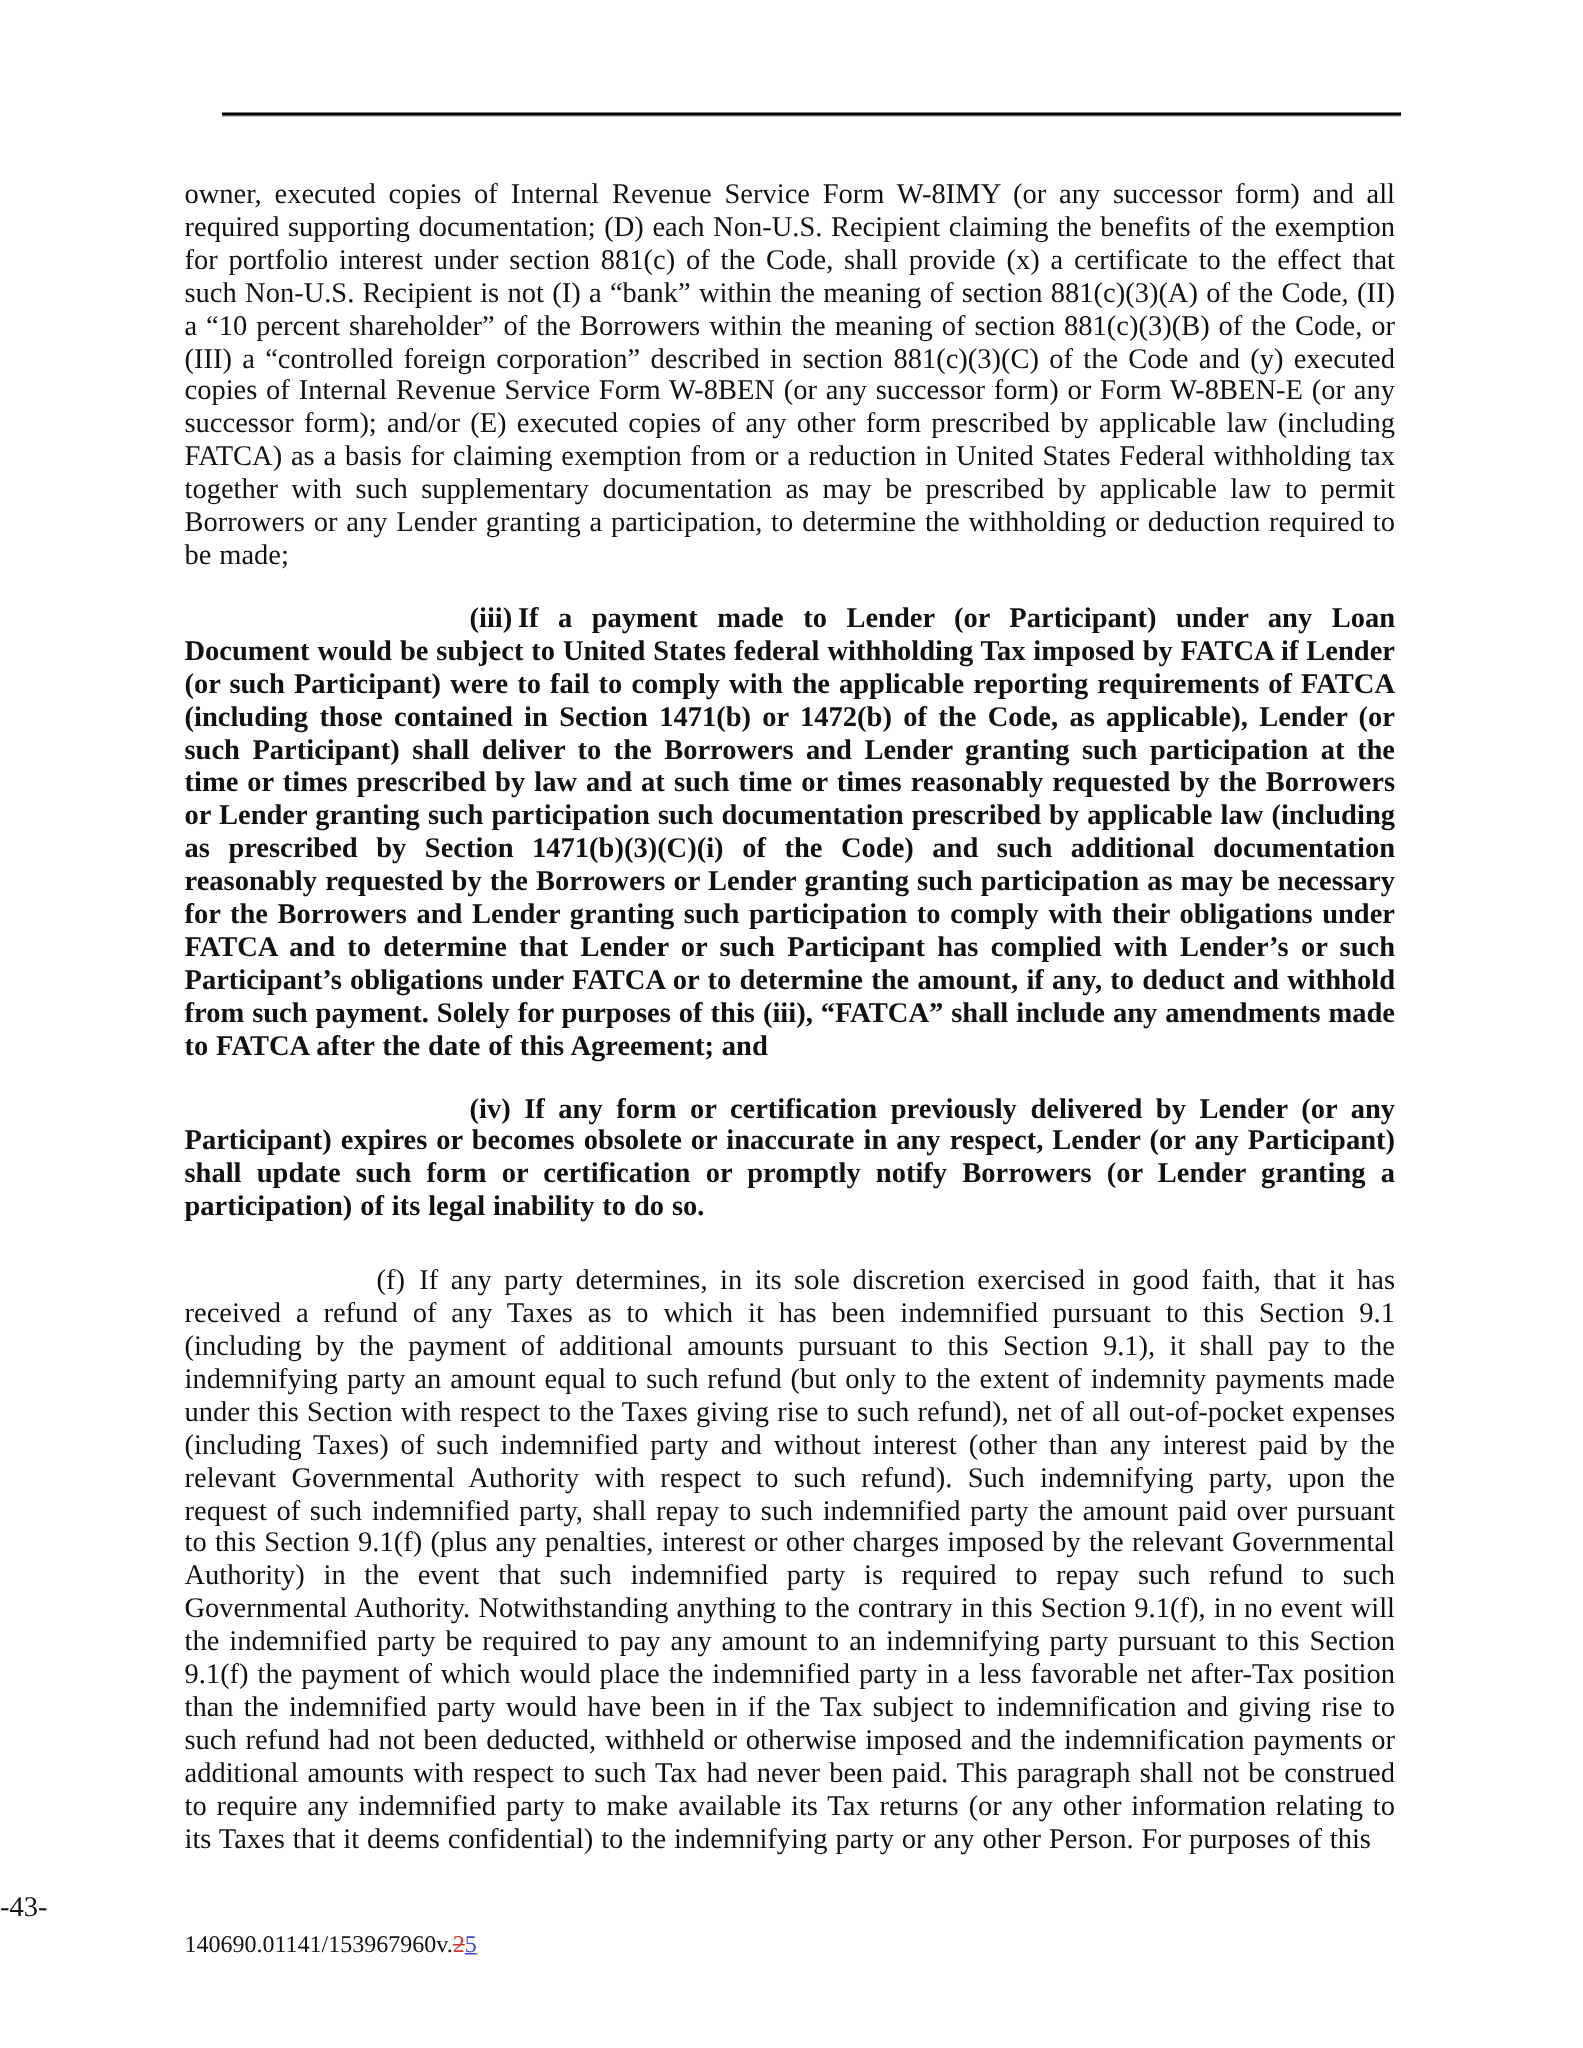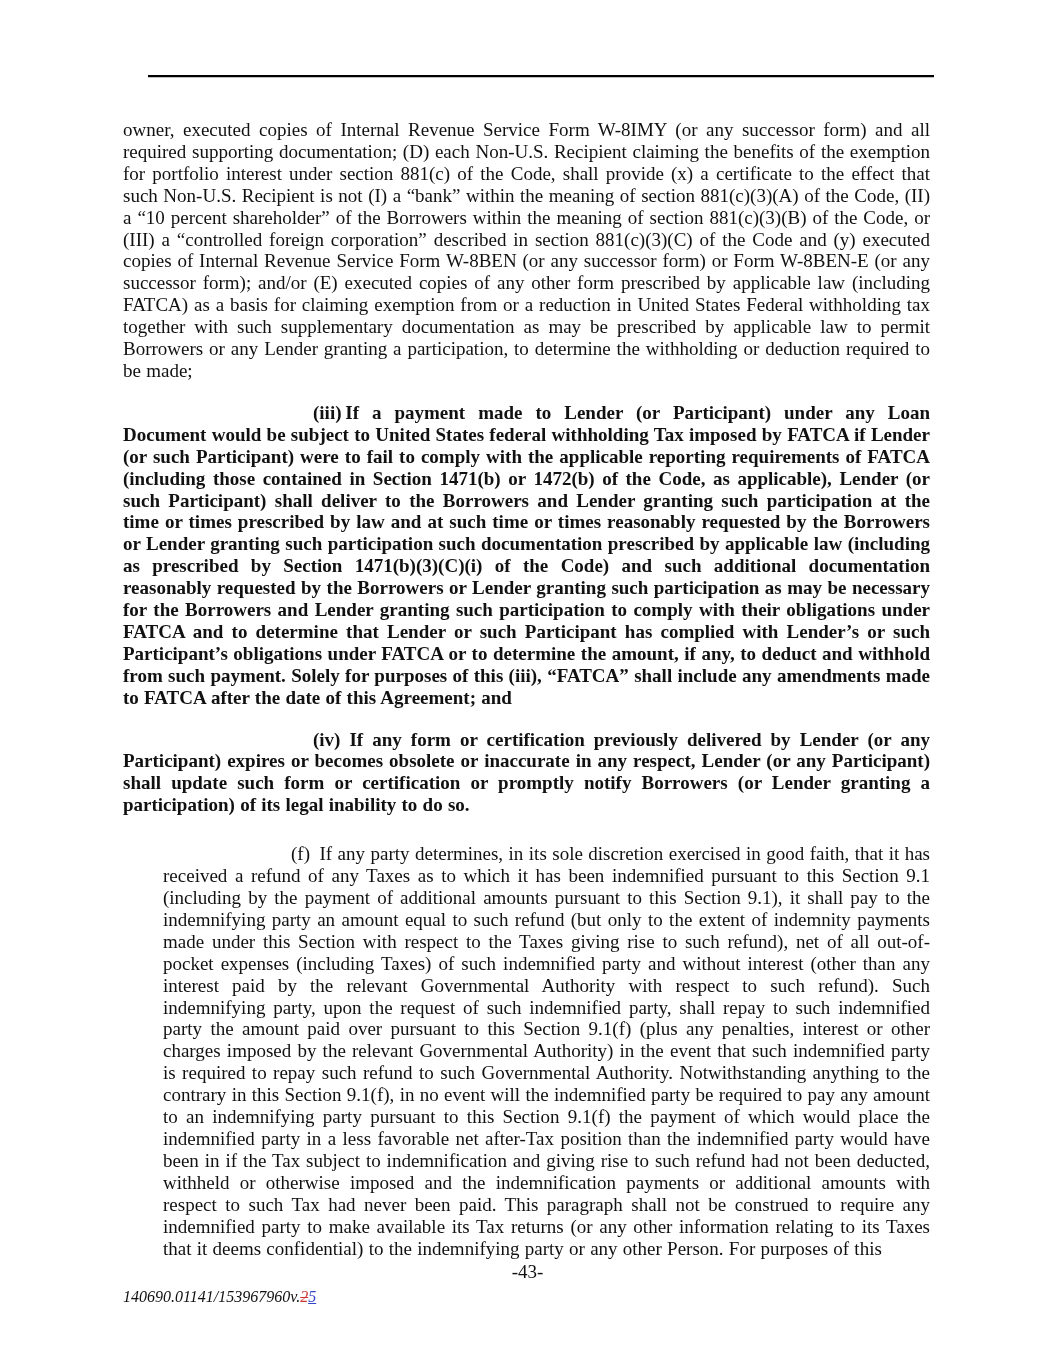--- a/index.html
+++ b/index.html
@@ -35,39 +35,37 @@
     text-align: justify;
     letter-spacing: 0;
     word-spacing: 0.5px;
   }
   .para {
     margin: 0 0 20px 0;
     padding: 0;
   }
   .indent-none { text-indent: 0; }
   .indent-lg   { text-indent: 190px; font-weight: bold; }
-  .indent-md   { text-indent: 128px; margin-left: 40px; }
+  .indent-md   { text-indent: 128px; }
   .para-f      { margin-top: 27px; }
   .page-number {
     position: absolute;
     top: 1261px;
     left: 0;
     width: 1055px;
-    text-align: center;
     font-size: 19px;
     line-height: 22px;
   }
   .doc-id {
     position: absolute;
     top: 1287px;
     left: 123px;
     font-size: 16px;
     line-height: 19px;
     white-space: nowrap;
-    font-style: italic;
   }
   .deleted {
     text-decoration: line-through;
   }
   .inserted {
     text-decoration: underline;
   }
 </style>
 </head>
 <body>

